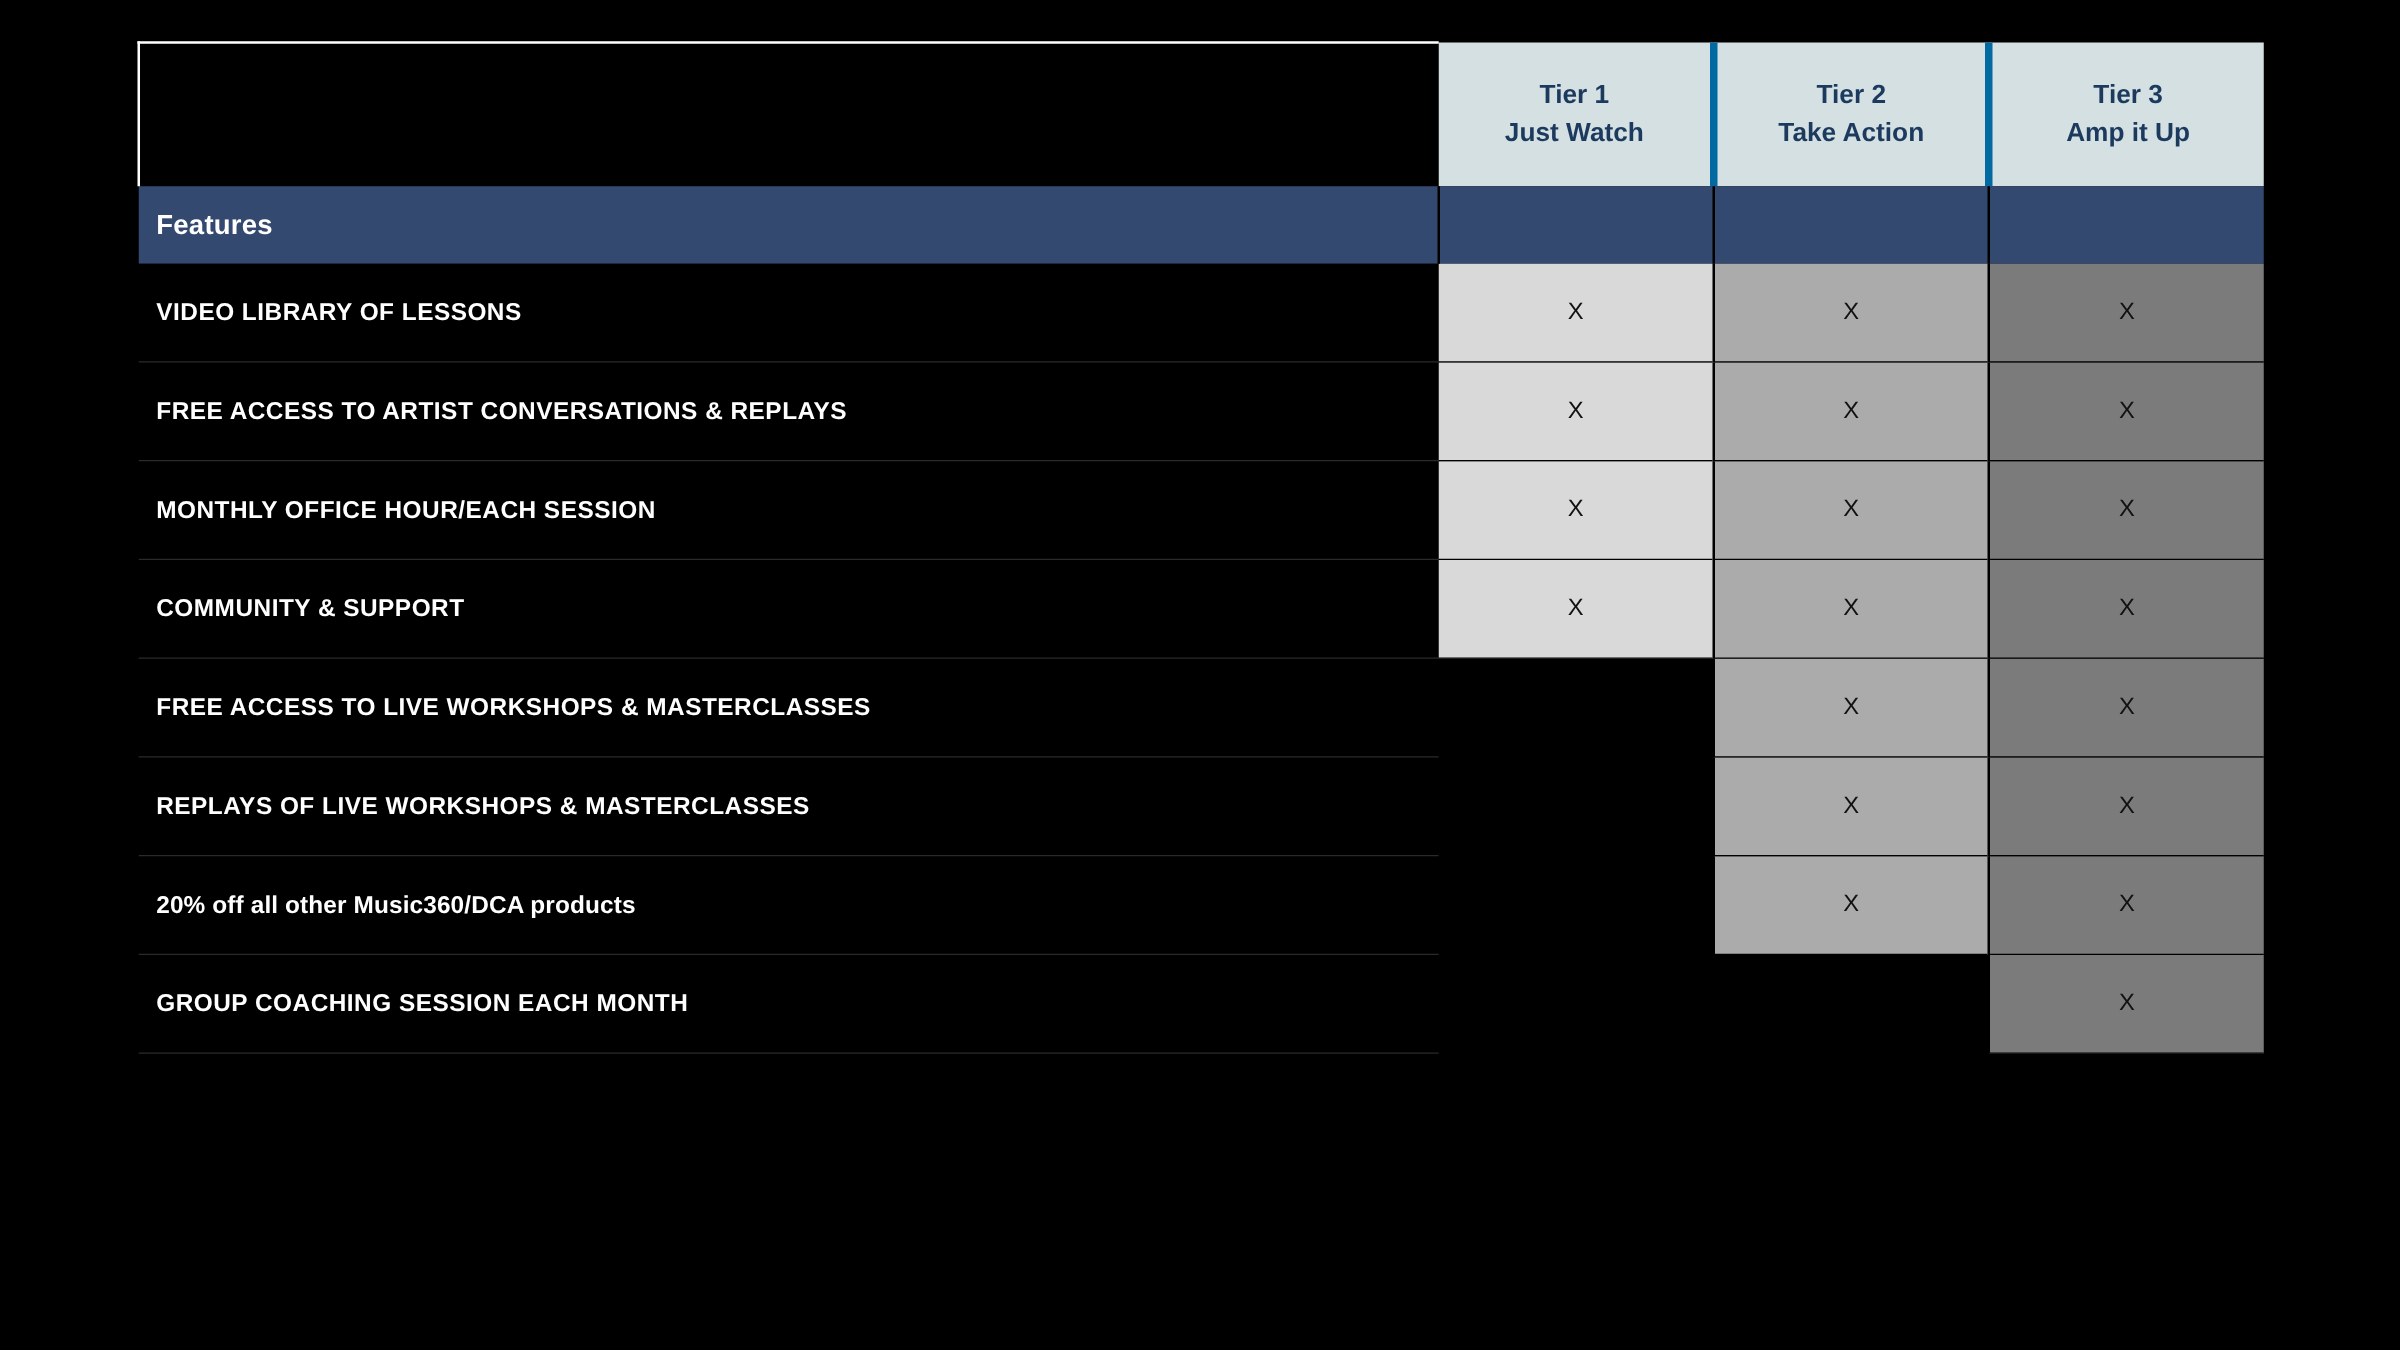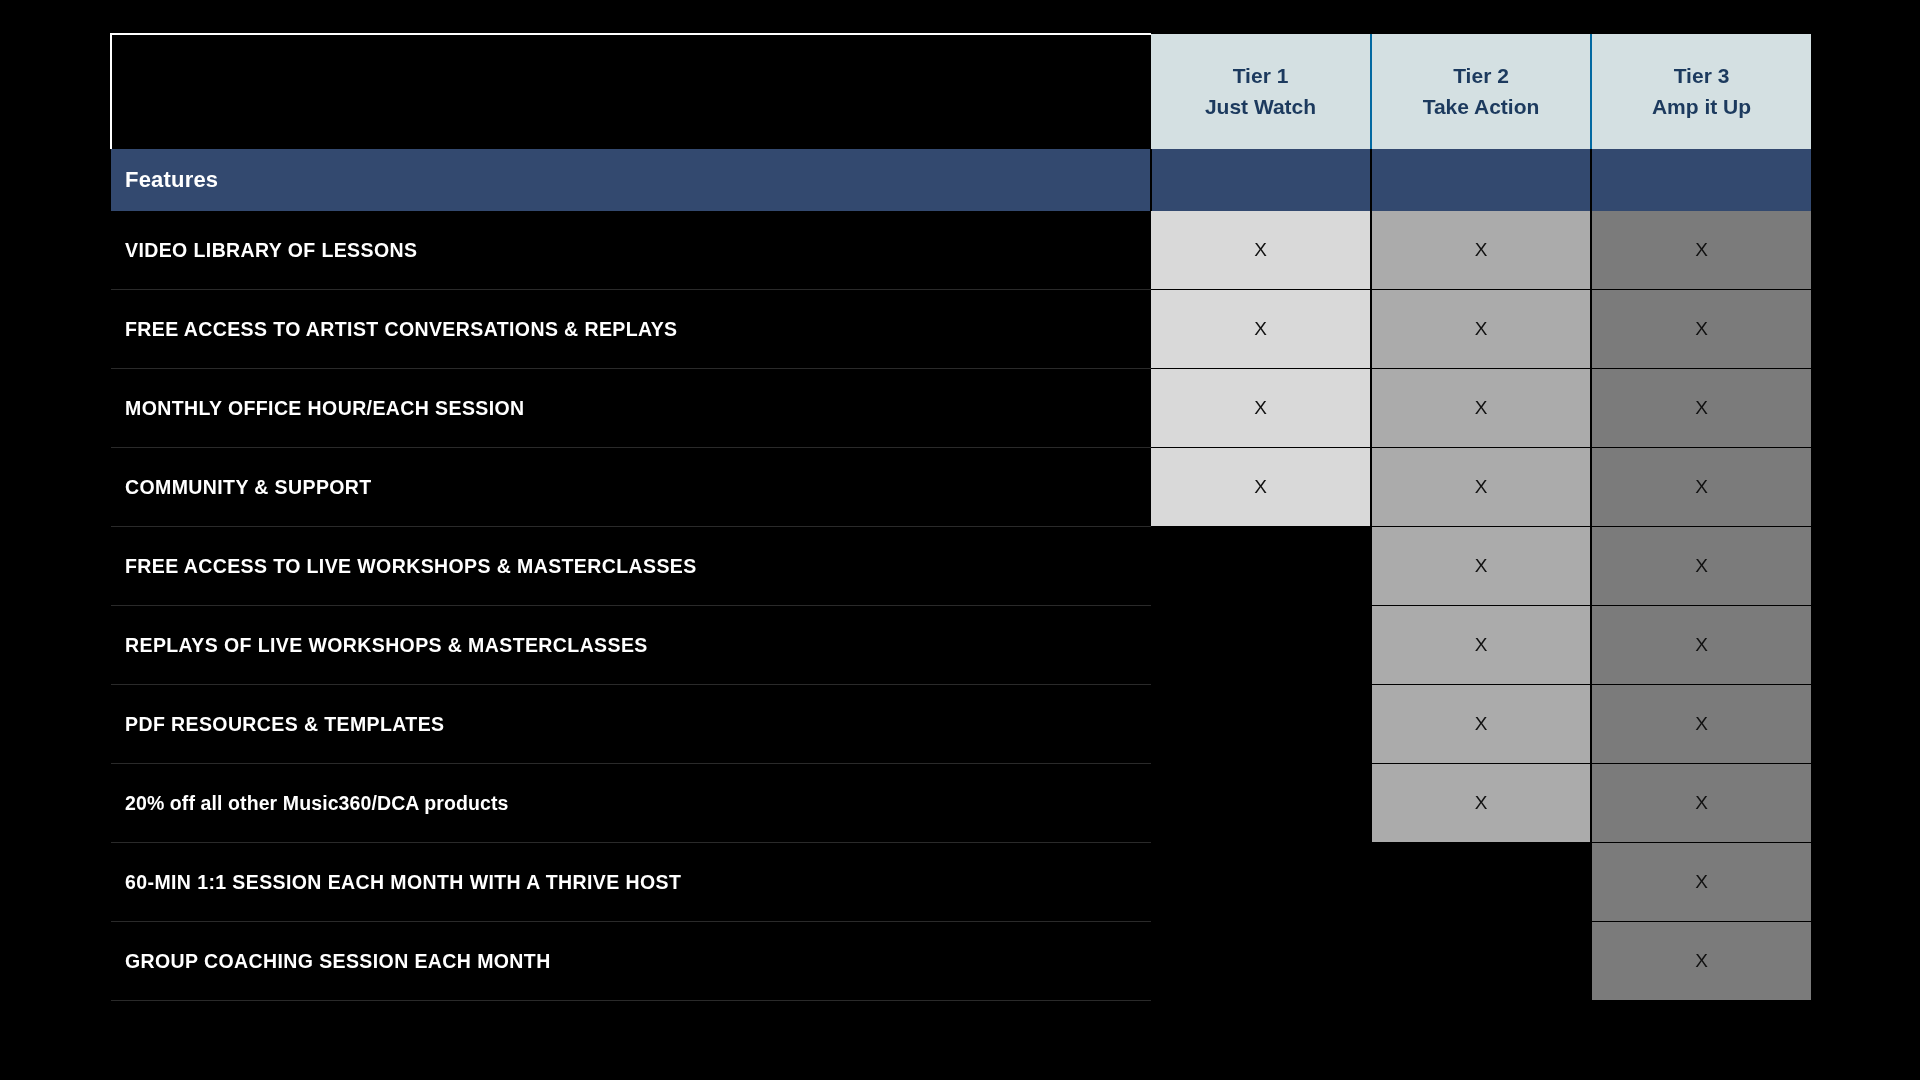--- a/index.html
+++ b/index.html
@@ -46,21 +46,21 @@
 
   td.tier-head {
     background: #d4e0e2;
     color: #1c3a5e;
     text-align: center;
     vertical-align: middle;
     font-size: 21px;
     font-weight: bold;
     line-height: 1.45;
     height: 112px;
-    border-right: 2px solid #0369a1;
+    border-right: 6px solid #0369a1;
   }
   td.tier-head:last-child { border-right: none; }
 
   .tier-name { display: block; }
   .tier-sub  { display: block; }
 
   
   tr.section-row td {
     background: #33496f;
     height: 60px;
@@ -182,40 +182,28 @@
           <td class="mark-cell fill-t3">X</td>
         </tr>
 
         <tr class="feature-row">
           <td class="feature-cell">REPLAYS OF LIVE WORKSHOPS &amp; MASTERCLASSES</td>
           <td class="mark-cell fill-none"></td>
           <td class="mark-cell fill-t2">X</td>
           <td class="mark-cell fill-t3">X</td>
         </tr>
 
-        <tr class="feature-row">
-          <td class="feature-cell">PDF RESOURCES &amp; TEMPLATES</td>
-          <td class="mark-cell fill-none"></td>
-          <td class="mark-cell fill-t2">X</td>
-          <td class="mark-cell fill-t3">X</td>
-        </tr>
 
         <tr class="feature-row">
           <td class="feature-cell mixedcase">20% off all other Music360/DCA products</td>
           <td class="mark-cell fill-none"></td>
           <td class="mark-cell fill-t2">X</td>
           <td class="mark-cell fill-t3">X</td>
         </tr>
 
-        <tr class="feature-row">
-          <td class="feature-cell">60-MIN 1:1 SESSION EACH MONTH WITH A THRIVE HOST</td>
-          <td class="mark-cell fill-none"></td>
-          <td class="mark-cell fill-none"></td>
-          <td class="mark-cell fill-t3">X</td>
-        </tr>
 
         <tr class="feature-row">
           <td class="feature-cell">GROUP COACHING SESSION EACH MONTH</td>
           <td class="mark-cell fill-none"></td>
           <td class="mark-cell fill-none"></td>
           <td class="mark-cell fill-t3">X</td>
         </tr>
       </tbody>
     </table>
   </div>

